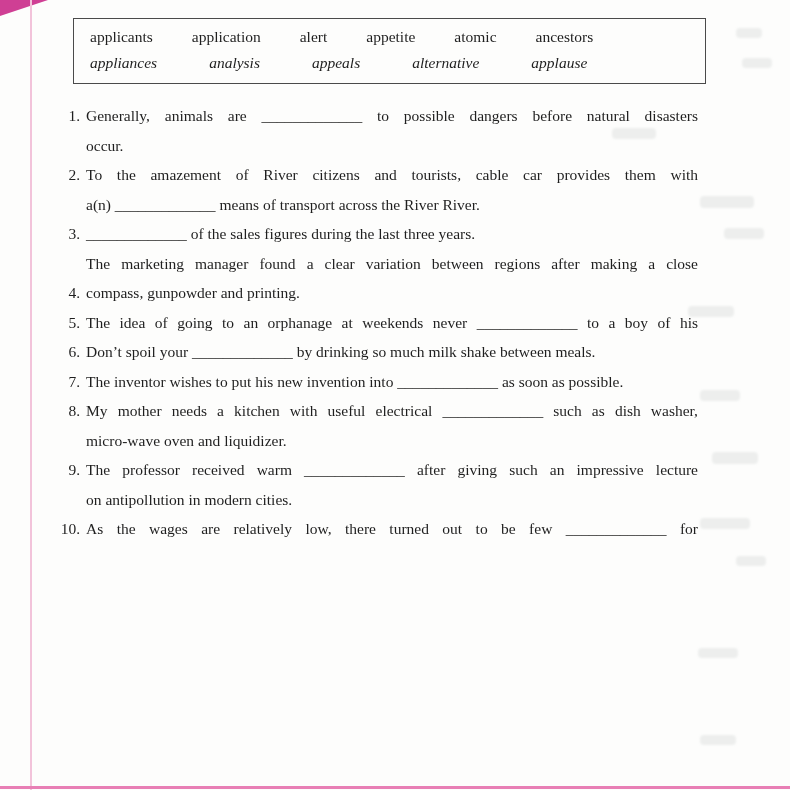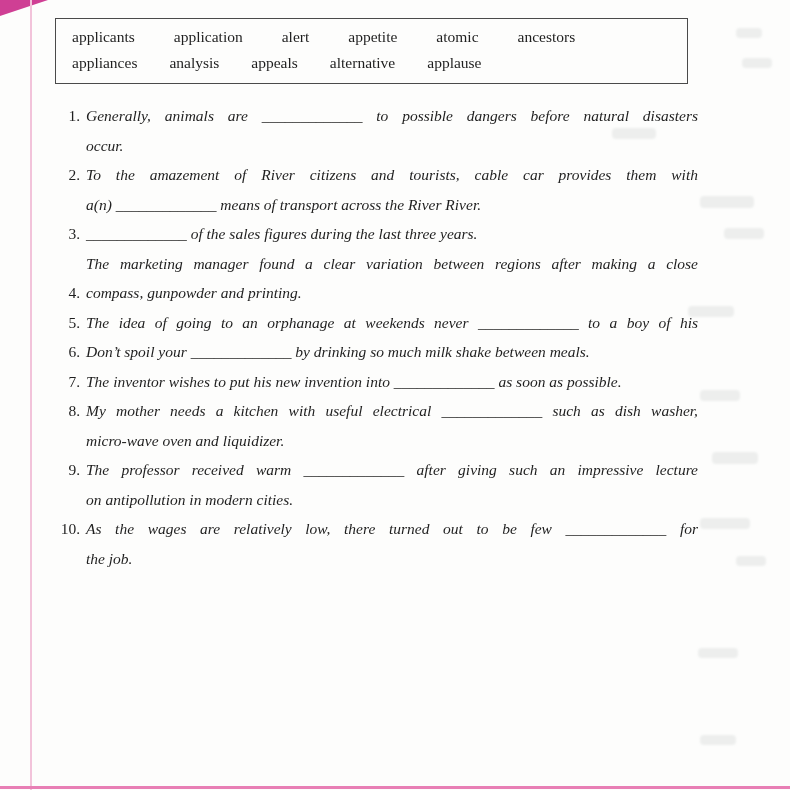--- a/index.html
+++ b/index.html
@@ -9,34 +9,34 @@
     overflow:hidden;
   }
   
   .corner-mark{position:absolute;top:0;left:0;width:0;height:0;
     border-top:16px solid #cf3f94;border-right:48px solid transparent;}
   .left-edge{position:absolute;top:0;left:30px;width:2px;height:790px;background:#f2c3da;}
   .bottom-edge{position:absolute;left:0;bottom:1px;width:790px;height:3px;background:#e87fb5;}
   .smudge{position:absolute;background:rgba(100,105,112,0.10);border-radius:4px;filter:blur(1.2px);}
   
   .word-box{
-    position:absolute;left:55px;top:18px;width:633px;box-sizing:border-box;
+    position:absolute;left:73px;top:18px;width:633px;box-sizing:border-box;
     border:1px solid #4a4a4a;padding:5px 16px 7px 16px;background:#fdfdfc;
   }
   .word-row{display:flex;gap:39px;font-size:15.5px;line-height:26px;white-space:nowrap;}
-  .word-row.r2{gap:32px;}
+  .word-row.r2{gap:52px;font-style:italic;}
   
   .content{
     position:absolute;left:54px;top:101px;width:644px;
     font-size:15.5px;line-height:29.5px;
   }
   .sentence{display:flex;}
   .num{flex:none;width:26px;text-align:right;margin-right:6px;white-space:nowrap;}
   .stext{flex:1;min-width:0;}
-  .line{display:block;font-style:italic;}
+  .line{display:block;}
   .jl{text-align:justify;text-align-last:justify;}
 </style>
 </head>
 <body>
 
 <div class="page">
 
   <div class="corner-mark"></div>
   <div class="left-edge"></div>
   <div class="bottom-edge"></div>
@@ -139,18 +139,17 @@
       <span class="stext">
         <span class="line jl">The professor received warm _____________ after giving such an impressive lecture</span>
         <span class="line">on antipollution in modern cities.</span>
       </span>
     </div>
 
     <div class="sentence">
       <span class="num">10.</span>
       <span class="stext">
         <span class="line jl">As the wages are relatively low, there turned out to be few _____________ for</span>
-        <span class="line">the job.</span>
       </span>
     </div>
 
   </div>
 </div>
 
 </body></html>

